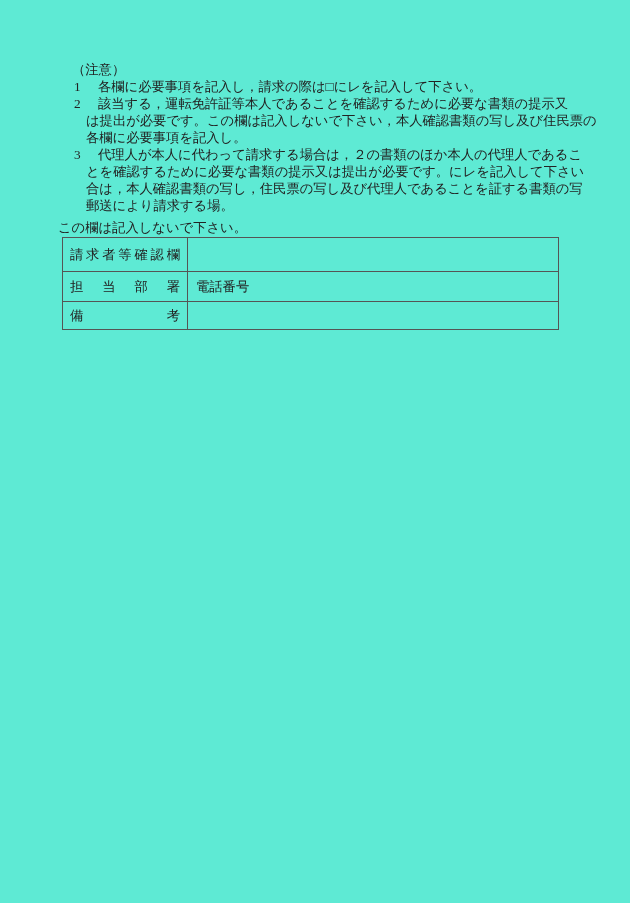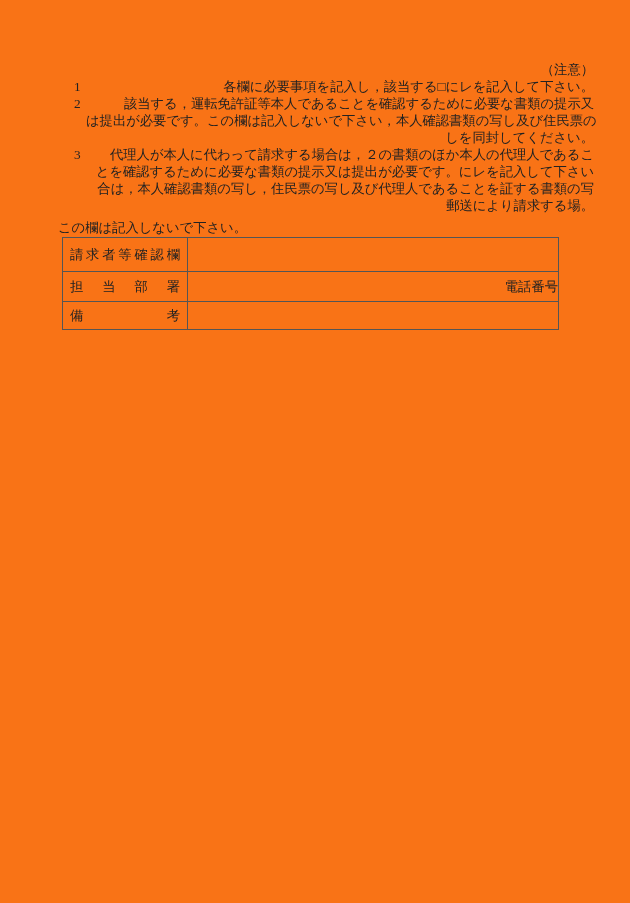--- a/index.html
+++ b/index.html
@@ -4,26 +4,25 @@
 <style>
   html, body {
     margin: 0;
     padding: 0;
     background: #e8e8e8;
   }
   .page {
     position: relative;
     width: 630px;
     height: 903px;
-    background: #f97316;
+    background: #5eead4;
     font-family: "Liberation Serif", "DejaVu Serif", serif;
     font-size: 13.3px;
     color: #222222;
     overflow: hidden;
-    text-align: right;
   }
 
   
   .notice {
     position: absolute;
     left: 74px;
     top: 61px;
     width: 520px;
     line-height: 17px;
   }
@@ -76,42 +75,41 @@
     justify-content: space-between;
   }
   .t-value {
     padding-left: 8px !important;
   }
   .row-1 td { height: 33px; }
   .row-2 td { height: 29px; }
   .row-3 td { height: 27px; }
   .phone {
     display: inline-block;
-    margin-left: 245px;
     white-space: nowrap;
   }
 </style>
 </head>
 <body>
 
 <div class="page">
 
   <div class="notice">
     <div class="notice-heading">（注意）</div>
 
     <div class="n-item">
       <span class="n-num">1</span>
-      <div class="n-line first">各欄に必要事項を記入し，該当する□にレを記入して下さい。</div>
+      <div class="n-line first">各欄に必要事項を記入し，請求の際は□にレを記入して下さい。</div>
     </div>
 
     <div class="n-item">
       <span class="n-num">2</span>
       <div class="n-line first">該当する，運転免許証等本人であることを確認するために必要な書類の提示又</div>
       <div class="n-line">は提出が必要です。この欄は記入しないで下さい，本人確認書類の写し及び住民票の</div>
-      <div class="n-line">しを同封してください。</div>
+      <div class="n-line">各欄に必要事項を記入し。</div>
     </div>
 
     <div class="n-item">
       <span class="n-num">3</span>
       <div class="n-line first">代理人が本人に代わって請求する場合は，２の書類のほか本人の代理人であるこ</div>
       <div class="n-line">とを確認するために必要な書類の提示又は提出が必要です。にレを記入して下さい</div>
       <div class="n-line">合は，本人確認書類の写し，住民票の写し及び代理人であることを証する書類の写</div>
       <div class="n-line">郵送により請求する場。</div>
     </div>
   </div>

